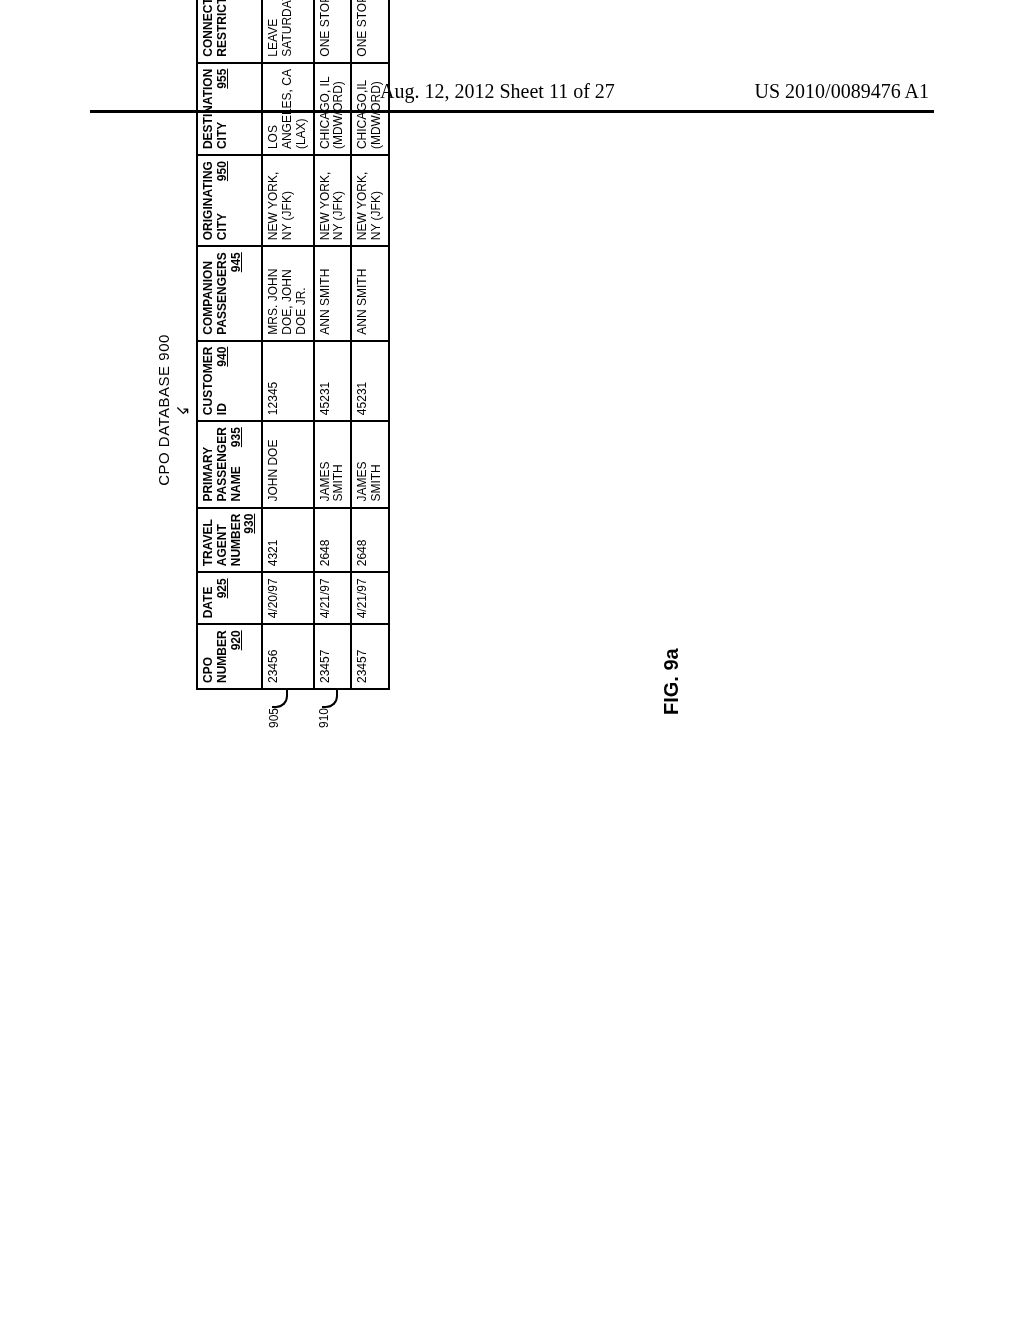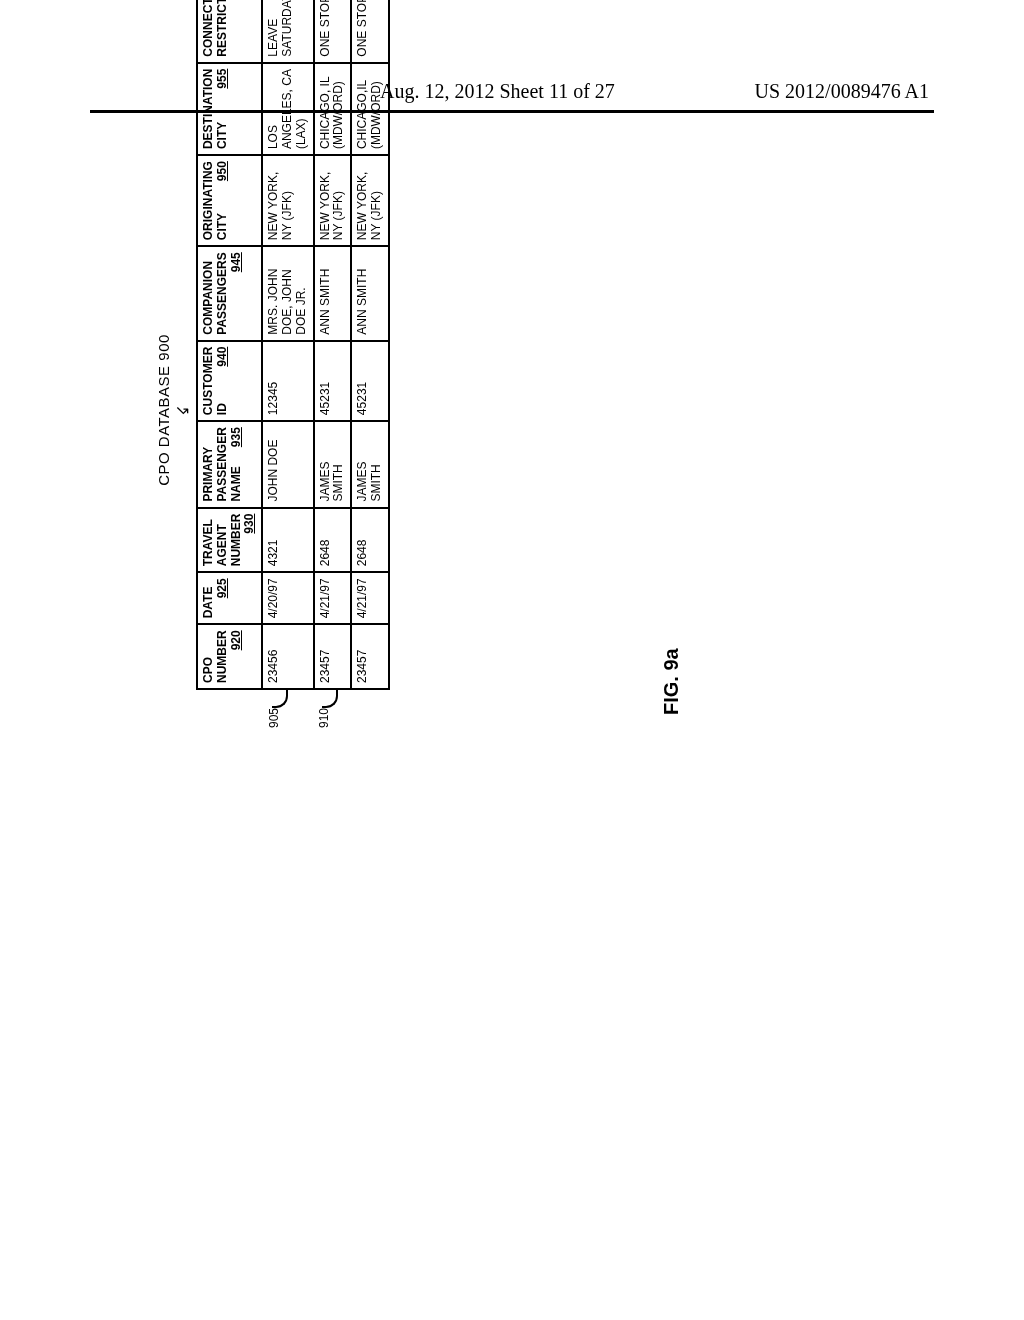--- a/index.html
+++ b/index.html
@@ -158,21 +158,21 @@
   col.c-orig  { width: 72px; }
   col.c-dest  { width: 80px; }
   col.c-conn  { width: 74px; }
 </style>
 </head>
 <body>
 
 <div class="page">
 
   <div class="hdr-mid">Aug. 12, 2012  Sheet 11 of 27</div>
-  <div class="hdr-right">US 2012/0089476 A1</div>
+  <div class="hdr-right">US 2010/0089476 A1</div>
   <div class="hdr-rule"></div>
 
   <div class="fig-wrap">
 
     <div class="db-title">CPO DATABASE 900</div>
     <div class="arrow-row">
       <span class="arrow">↳</span>
     </div>
 
     <div style="position:relative;">

